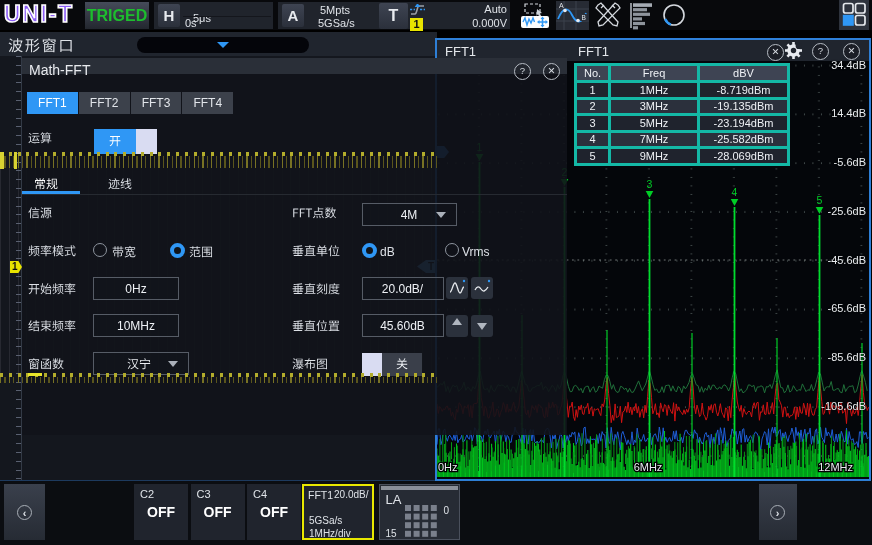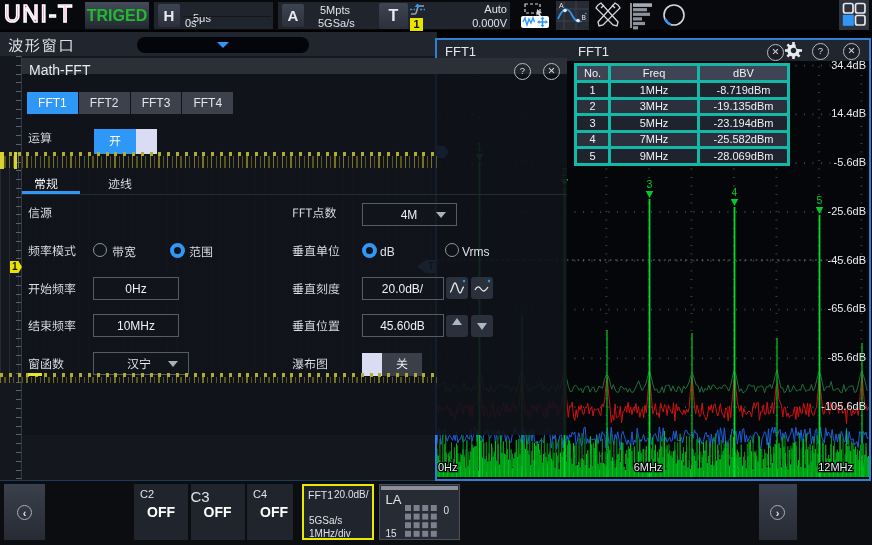--- a/index.html
+++ b/index.html
@@ -1,21 +1,21 @@
 <!DOCTYPE html>
 <html><head><meta charset="utf-8">
 <style>
 *{margin:0;padding:0;box-sizing:border-box;}
 html,body{width:872px;height:545px;background:#000;overflow:hidden;
   font-family:"Liberation Sans",sans-serif;}
 .abs{position:absolute;}
 #stage{position:relative;width:872px;height:545px;background:#000;}
 
 #topbar{left:0;top:0;width:872px;height:30px;background:#08090c;}
-#logo{left:4px;top:1px;font-size:23px;font-weight:normal;color:#ec4899;letter-spacing:1.7px;-webkit-text-stroke:1.6px #fff;}
+#logo{left:4px;top:1px;font-size:23px;font-weight:bold;color:#8b5cf6;letter-spacing:1.7px;-webkit-text-stroke:1.6px #fff;}
 #triged{left:85px;top:2px;width:64px;height:27px;background:linear-gradient(#454b59,#23272f);
   color:#1dbe2e;font-weight:bold;font-size:16px;text-align:center;line-height:27px;letter-spacing:0;}
 .tsec{top:2px;height:27px;background:#20242c;}
 .lsq{position:absolute;background:linear-gradient(#3e4452,#2b303b);color:#e8ebef;font-weight:bold;
   font-size:15px;text-align:center;border-radius:2px;}
 .tv{position:absolute;color:#dfe3e8;font-size:11px;}
 
 #wwin{left:0;top:32px;width:437px;height:449px;background:#14171e;border-bottom:1px solid #1d3a5e;}
 #wtitle{left:0;top:0;width:437px;height:24px;background:#20252e;}
 #wtitle span{position:absolute;left:8px;top:5px;}
@@ -526,24 +526,24 @@
 
 <div class="abs" id="botbar">
   <div class="bbox gbtn" style="left:4px;width:41px;">
     <div class="ring" style="left:13px;top:21px;">‹</div>
   </div>
   <div class="bbox" style="left:134px;width:54px;">
     <div class="bt" style="left:6px;top:4px;font-size:11px;">C2</div>
     <div class="bt" style="left:0;top:20px;width:54px;text-align:center;font-size:14px;font-weight:bold;color:#fff;">OFF</div>
   </div>
   <div class="bbox" style="left:190.5px;width:54px;">
-    <div class="bt" style="left:0;top:4px;font-size:15px;">C3</div>
+    <div class="bt" style="left:6px;top:4px;font-size:11px;">C3</div>
     <div class="bt" style="left:0;top:20px;width:54px;text-align:center;font-size:14px;font-weight:bold;color:#fff;">OFF</div>
   </div>
-  <div class="bbox" style="left:247px;width:46px;">
+  <div class="bbox" style="left:247px;width:54px;">
     <div class="bt" style="left:6px;top:4px;font-size:11px;">C4</div>
     <div class="bt" style="left:0;top:20px;width:54px;text-align:center;font-size:14px;font-weight:bold;color:#fff;">OFF</div>
   </div>
   <div class="bbox" style="left:302px;width:71.5px;border:2px solid #e8e800;">
     <div class="bt" style="left:4px;top:3px;font-size:10.5px;">FFT1</div>
     <div class="bt" style="right:3px;top:3px;">20.0dB/</div>
     <div class="bt" style="left:5px;top:29px;">5GSa/s</div>
     <div class="bt" style="left:5px;top:42px;">1MHz/div</div>
   </div>
   <div class="bbox" style="left:378.5px;width:81px;background:#262b34;border:1px solid #4a505c;">

